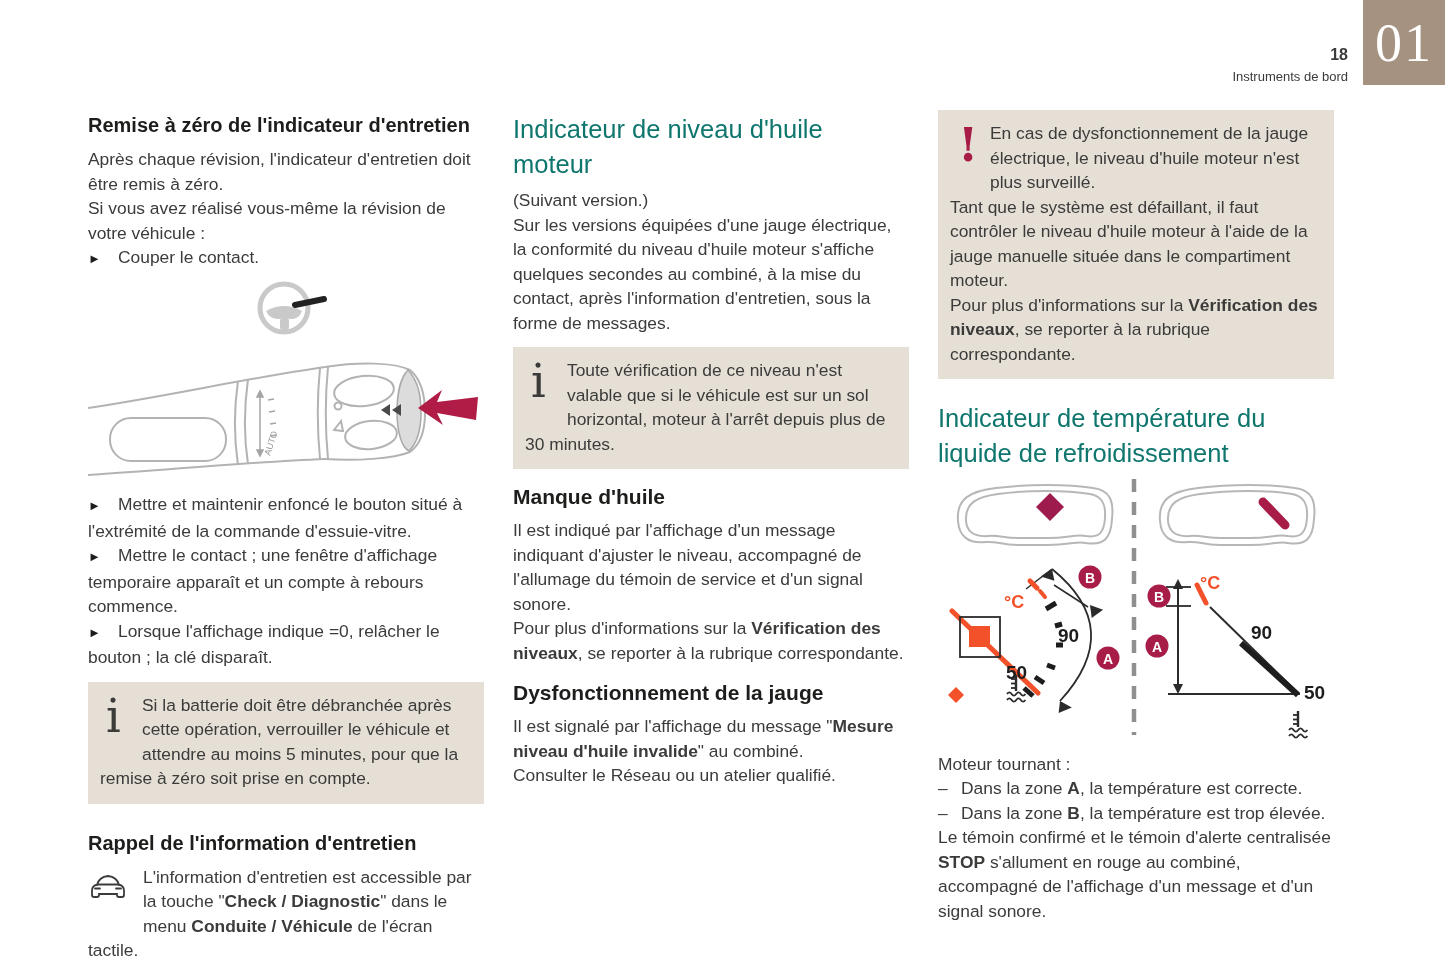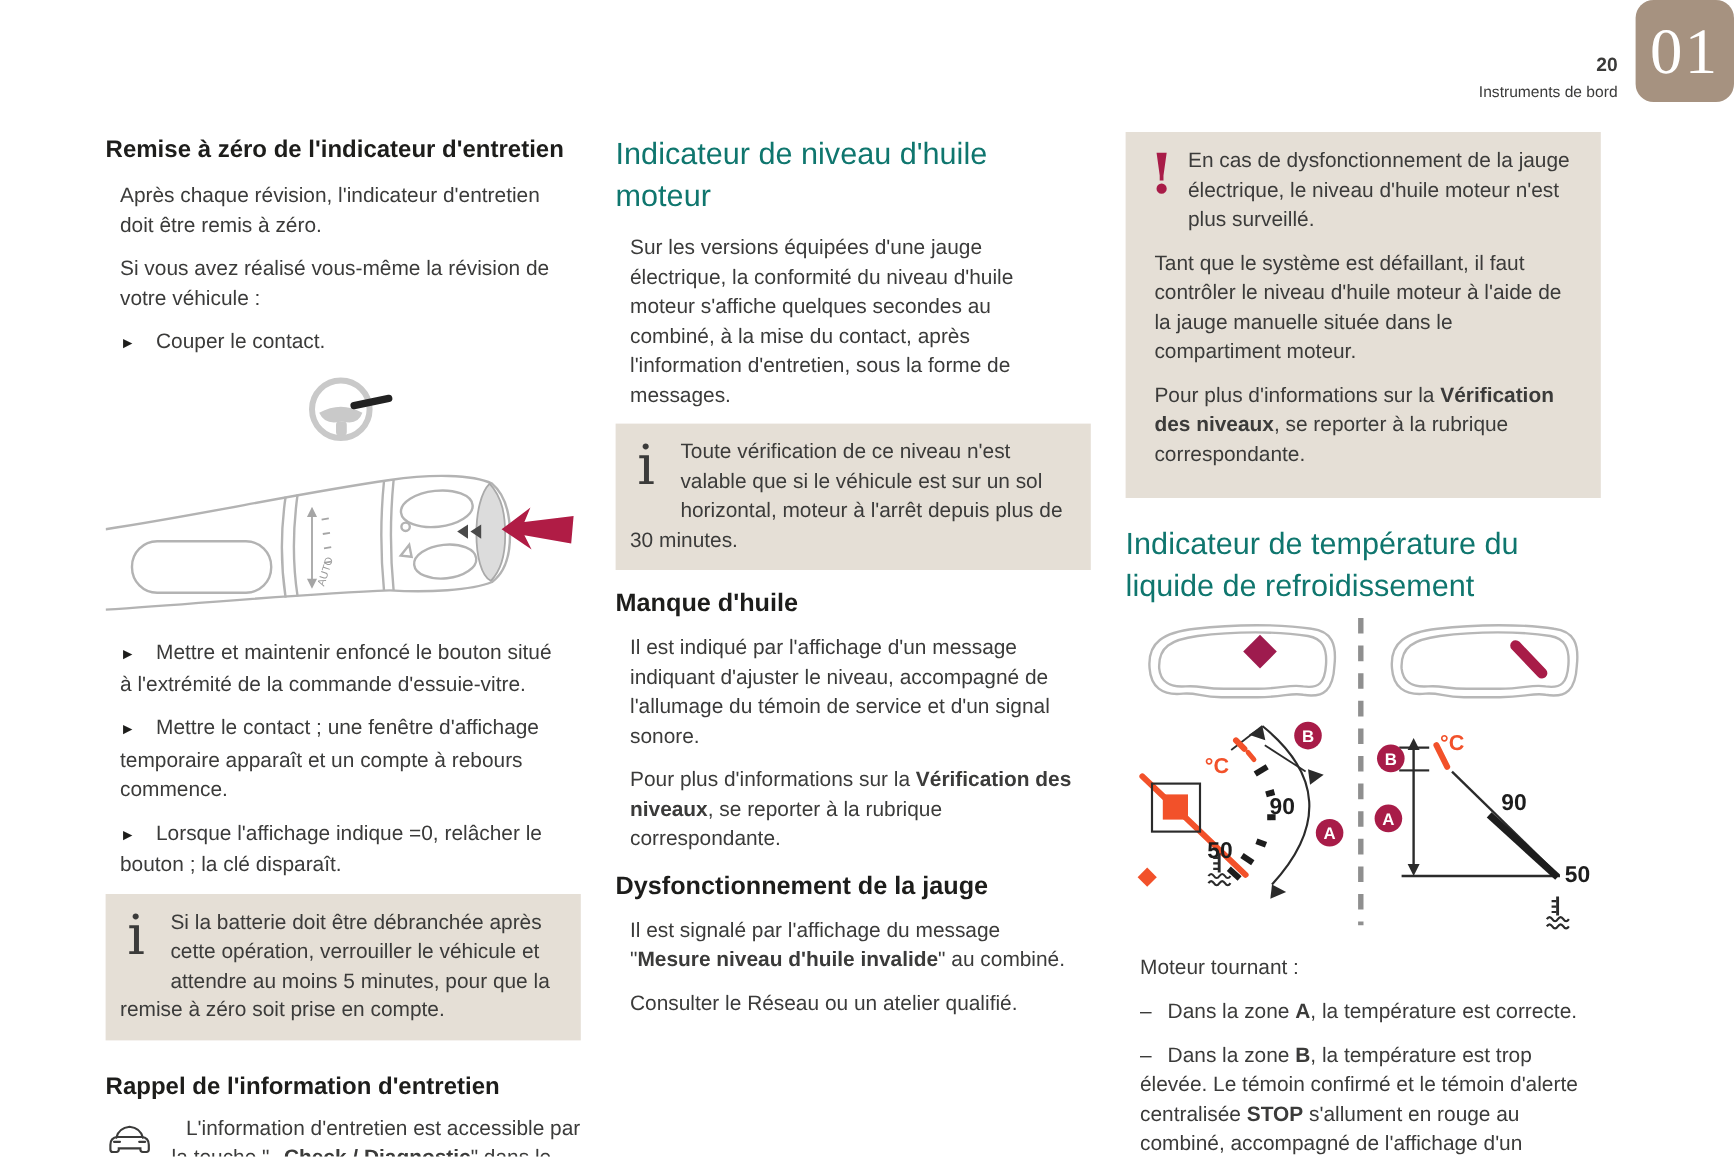--- a/index.html
+++ b/index.html
@@ -1,31 +1,31 @@
 <!DOCTYPE html>
 <html lang="fr"><head>
 <meta charset="utf-8">
 <style>
   html,body{margin:0;padding:0;background:#ffffff;}
   .page{position:relative;width:1445px;height:964px;background:#fff;overflow:hidden;
         font-family:"Liberation Sans","DejaVu Sans",sans-serif;color:#3b3b3a;}
   
   .chapter-box{position:absolute;left:1363px;top:0;width:82px;height:85px;background:#a69280;
-        display:flex;align-items:center;justify-content:center;border-radius:15px;}
+        display:flex;align-items:center;justify-content:center;}
   .chapter-box span{font-family:"Liberation Serif","DejaVu Serif",serif;font-size:54px;color:#fff;
         letter-spacing:2px;line-height:1;}
   .page-head{position:absolute;right:97px;top:44px;text-align:right;line-height:22px;}
   .page-num{font-weight:bold;font-size:16px;color:#3b3b3a;}
   .section-title{font-size:13px;color:#3b3b3a;}
   
   .col{position:absolute;top:112px;width:396px;font-size:17.4px;line-height:24.5px;}
   .col-left{left:88px;}
   .col-mid{left:513px;}
   .col-right{left:938px;top:110px;}
-  .p{margin:12px;}
+  .p{margin:0;}
   .b{font-weight:bold;}
   h2.h-small{font-size:20px;line-height:26px;font-weight:bold;color:#1d1d1b;margin:0 0 9px 0;}
   h1.h-big{font-size:25.5px;line-height:35px;font-weight:400;color:#0f766e;margin:0 0 6px 0;}
   h3.h-sub{font-size:21px;line-height:24px;font-weight:bold;color:#1d1d1b;margin:16px 0 9px 0;}
   .bullet-glyph{display:inline-block;width:30px;font-size:13px;color:#1d1d1b;}
   .dash-glyph{display:inline-block;width:23px;}
   
   .infobox{background:#e5dfd6;padding:11px 14px 13px 12px;margin:12px 0 0 0;}
   .note-glyph{float:left;width:42px;height:52px;font-family:"DejaVu Serif","Liberation Serif",serif;
         font-size:46px;line-height:46px;color:#3b3b3a;text-align:left;padding-left:6px;box-sizing:border-box;}
@@ -35,21 +35,21 @@
   
   .recall-icon{float:left;width:55px;height:50px;padding-top:6px;box-sizing:border-box;}
   svg text{font-family:"Liberation Sans","DejaVu Sans",sans-serif;}
 </style>
 </head>
 <body>
 
 <div class="page">
 
   <div class="page-head">
-    <div class="page-num">20</div>
+    <div class="page-num">18</div>
     <div class="section-title">Instruments de bord</div>
   </div>
   <div class="chapter-box">
     <span>01</span>
   </div>
 
   <div class="col col-left">
     <h2 class="h-small">Remise à zéro de l'indicateur d'entretien</h2>
     <p class="p">Après chaque révision, l'indicateur d'entretien doit être remis à zéro.</p>
     <p class="p">Si vous avez réalisé vous-même la révision de votre véhicule :</p>
@@ -120,20 +120,21 @@
             <line x1="28" y1="17.5" x2="33" y2="17.5"></line>
           </g>
         </svg>
       </div>
       <span class="p">L'information d'entretien est accessible par la touche "</span><span class="b">Check / Diagnostic</span><span>" dans le menu </span><span class="b">Conduite / Véhicule</span><span> de l'écran tactile.</span>
     </div>
   </div>
 
   <div class="col col-mid">
     <h1 class="h-big">Indicateur de niveau d'huile moteur</h1>
+    <p class="p">(Suivant version.)</p>
     <p class="p">Sur les versions équipées d'une jauge électrique, la conformité du niveau d'huile moteur s'affiche quelques secondes au combiné, à la mise du contact, après l'information d'entretien, sous la forme de messages.</p>
 
     <div class="infobox">
       <div class="note-glyph">i</div>
       <span>Toute vérification de ce niveau n'est valable que si le véhicule est sur un sol horizontal, moteur à l'arrêt depuis plus de 30 minutes.</span>
     </div>
 
     <h3 class="h-sub">Manque d'huile</h3>
     <p class="p">Il est indiqué par l'affichage d'un message indiquant d'ajuster le niveau, accompagné de l'allumage du témoin de service et d'un signal sonore.</p>
     <p class="p"><span>Pour plus d'informations sur la </span><span class="b">Vérification des niveaux</span><span>, se reporter à la rubrique correspondante.</span></p>

